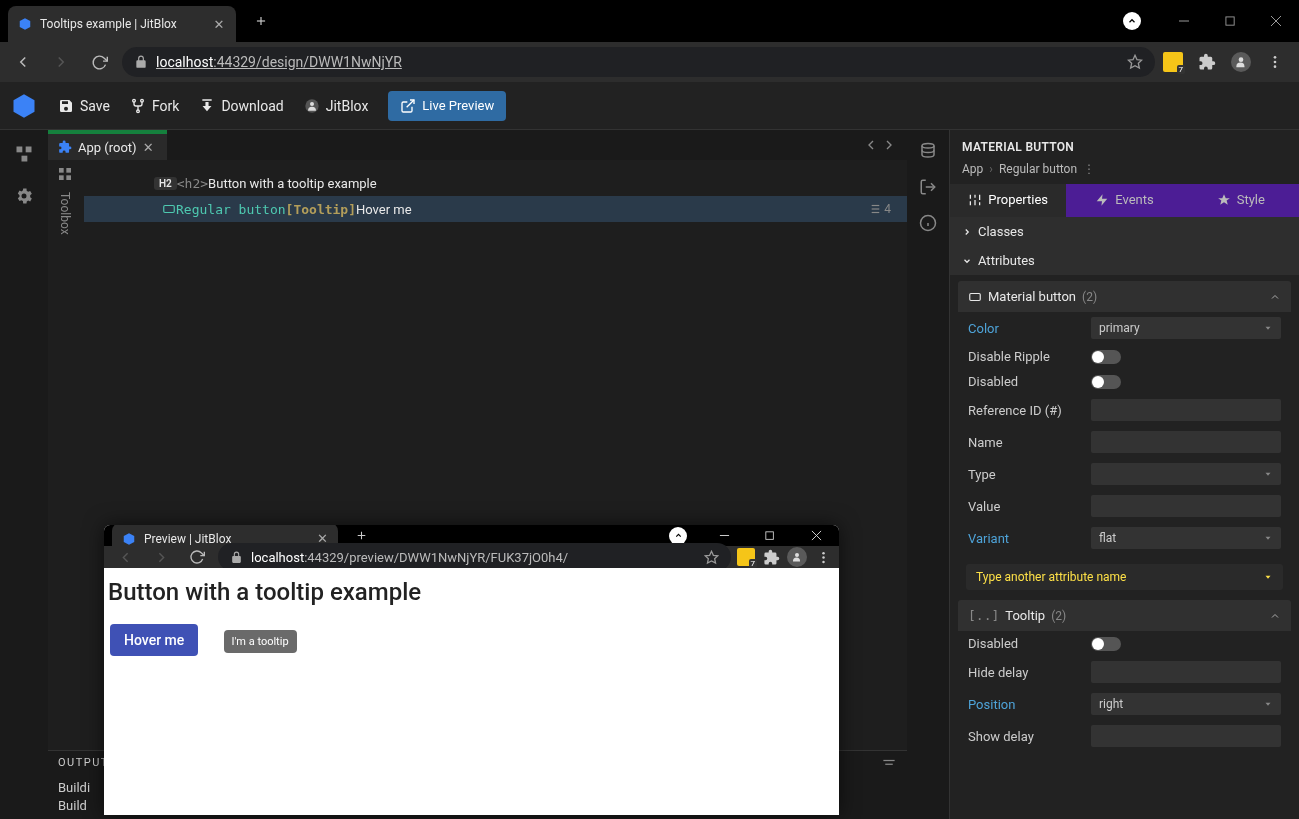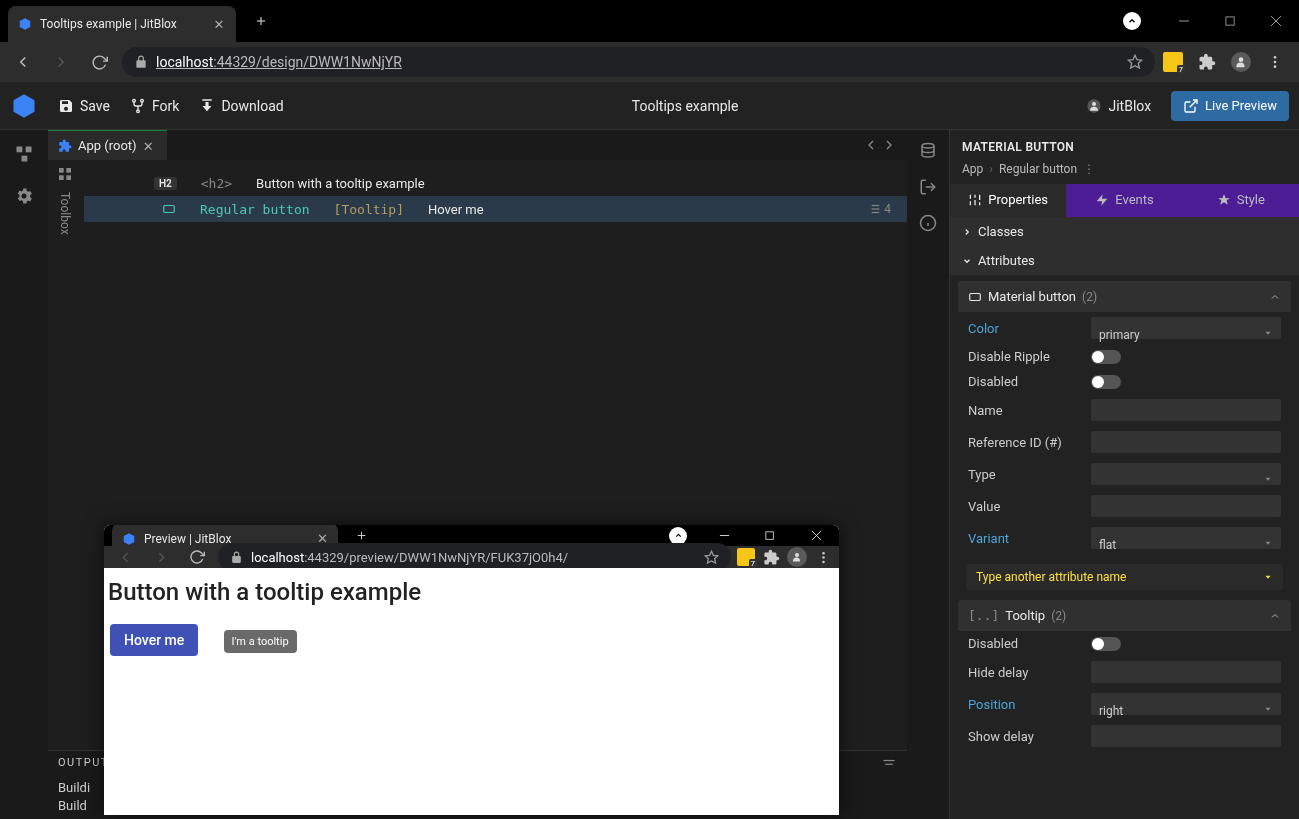--- a/index.html
+++ b/index.html
@@ -43,36 +43,36 @@
 
   .app-body { flex: 1; display: flex; min-height: 0; }
 
   
   .rail { width: 48px; background: #1a1a1a; display: flex; flex-direction: column; align-items: center; padding-top: 14px; gap: 22px; }
   .rail-icon { width: 20px; height: 20px; color: #888; cursor: pointer; }
 
   
   .center { flex: 1; display: flex; flex-direction: column; min-width: 0; }
   .tabs-row { height: 30px; background: #1a1a1a; display: flex; align-items: center; }
-  .doc-tab { background: #2a2a2a; border-top: 1px solid #15803d; height: 30px; padding: 0 10px; display: flex; align-items: center; gap: 6px; font-size: 13px; }
+  .doc-tab { background: #2a2a2a; border-top: 4px solid #15803d; height: 30px; padding: 0 10px; display: flex; align-items: center; gap: 6px; font-size: 13px; }
   .doc-tab .puz { width: 14px; height: 14px; color: #3b82f6; }
   .doc-tab .close { color:#aaa; cursor:pointer; width:14px; height:14px;}
   .code-nav { margin-left: auto; display: flex; gap: 2px; padding-right: 10px; color: #888; }
 
   .editor-surface { flex: 1; background: #1e1e1e; position: relative; padding-left: 36px; padding-top: 10px; }
   .toolbox-tab { position: absolute; left: 6px; top: 6px; width:22px; display:flex; flex-direction:column; align-items:center; gap:6px; }
   .toolbox-tab .icon { width:16px; height:16px; color:#888;}
   .toolbox-label { writing-mode: vertical-rl; color: #888; font-size: 12px; margin-top:4px;}
 
-  .tree-row { display: flex; align-items: center; height: 26px; padding: 0 16px; gap: 24px; font-size: 13px; }
+  .tree-row { display: flex; align-items: center; height: 26px; padding: 0 16px; gap: 0; font-size: 13px; }
   .tree-row.selected { background: #2a3a4a; }
   .tag-badge { background: #333; border-radius: 3px; padding: 1px 5px; font-size: 10px; font-weight: 600; color: #e8e8e8; }
   .code-token { font-family: 'Consolas', monospace; color: #888; }
   .comp-name { font-family: 'Consolas', monospace; color: #4ec9b0; }
-  .bracket { font-family: 'Consolas', monospace; color: #b39e5a; }
+  .bracket { font-family: 'Consolas', monospace; color: #b39e5a; font-weight: bold; }
   .tree-text { color: #e8e8e8; }
   .row-count { margin-left: auto; color: #888; display: flex; align-items: center; gap: 3px; font-size: 12px; }
   .row-count svg { width:14px; height:14px;}
   .comp-icon { width:14px; height:14px; color:#4ec9b0;}
 
   .output-panel { background: #1a1a1a; border-top: 1px solid #333; }
   .output-header { height: 24px; display: flex; align-items: center; padding: 0 10px; font-size: 11px; letter-spacing: 1.5px; color: #ccc; }
   .output-header .collapse { margin-left:auto; color:#888;}
   .output-body { padding: 4px 10px; font-family: 'Consolas', monospace; font-size: 13px; color: #ccc; line-height: 1.4; }
 
@@ -98,21 +98,21 @@
 
   .group-hdr { background: #303030; margin: 6px 8px 0; padding: 8px 10px; border-radius: 3px 3px 0 0; display: flex; align-items: center; gap: 6px; font-size: 13px; }
   .group-hdr .count { color: #888; font-size: 12px; }
   .group-hdr .exp { margin-left: auto; color: #aaa; }
 
   .prop-row { display: flex; align-items: center; padding: 5px 18px; gap: 8px; font-size: 13px; }
   .prop-row .label { width: 115px; color: #ccc; }
   .prop-row .label.link { color: #4ea3d8; }
   .prop-row .field { flex: 1; }
   .prop-input { background: #333; border: none; width: 100%; height: 22px; padding: 0 8px; color: #ddd; font-size: 12px; border-radius: 2px; }
-  .prop-select { background: #333; height: 22px; display: flex; padding: 11px 8px; color: #ccc; font-size: 12px; border-radius: 2px; justify-content: space-between; cursor:pointer;}
+  .prop-select { background: #333; height: 22px; display: flex; align-items: center; padding: 0 8px; color: #ccc; font-size: 12px; border-radius: 2px; justify-content: space-between; cursor:pointer;}
   .prop-select svg { width: 10px; height: 10px; color: #888; }
   .toggle { width: 30px; height: 14px; background: #555; border-radius: 7px; position: relative; cursor:pointer;}
   .toggle::after { content: ''; width: 12px; height: 12px; background: #fff; border-radius: 50%; position: absolute; top: 1px; left: 1px; }
 
   .add-attr { margin: 10px 16px; }
   .add-attr .wrap { background: #2a2a2a; height: 26px; border-radius: 3px; display: flex; align-items: center; padding: 0 10px; color: #fde047; font-size: 12px; justify-content: space-between; }
 
   
   .preview-window { position: absolute; left: 104px; top: 525px; width: 735px; height: 290px; background: #fff; border-radius: 6px 6px 0 0; overflow: hidden; box-shadow: 0 0 20px rgba(0,0,0,0.6); display: flex; flex-direction: column; }
   .pw-titlebar { background: #000; height: 21px; display: flex; align-items: center; }
@@ -242,21 +242,20 @@
             <path d="M6 6v3a3 3 0 003 3h6a3 3 0 003-3V6M12 12v6"></path>
           </svg>
         <span>Fork</span>
       </div>
       <div class="tb-btn">
         <svg viewBox="0 0 24 24" fill="currentColor">
             <path d="M5 20h14v-2H5v2zm7-18L5.33 10h4.34v6h4.66v-6h4.34L12 2z" transform="rotate(180 12 11)"></path>
           </svg>
         <span>Download</span>
       </div>
-      <div class="project-title">Tooltips example</div>
       <div class="tb-btn">
         <svg viewBox="0 0 24 24" fill="currentColor" width="18" height="18">
             <circle cx="12" cy="12" r="10" fill="#555"></circle>
             <circle cx="12" cy="9" r="3" fill="#ddd"></circle>
             <path d="M6 19a6 6 0 0112 0z" fill="#ddd"></path>
           </svg>
         <span>JitBlox</span>
       </div>
       <div class="live-preview-btn">
         <svg width="16" height="16" viewBox="0 0 24 24" fill="none" stroke="currentColor" stroke-width="2">
@@ -448,25 +447,25 @@
                 <div class="toggle"></div>
               </div>
             </div>
           <div class="prop-row">
               <span class="label">Disabled</span>
               <div class="field">
                 <div class="toggle"></div>
               </div>
             </div>
           <div class="prop-row">
+              <span class="label">Reference ID (#)</span>
+              <div class="field"><input class="prop-input" style=""></div>
+            </div>
+          <div class="prop-row">
               <span class="label">Name</span>
-              <div class="field"><input class="prop-input" style=""></div>
-            </div>
-          <div class="prop-row">
-              <span class="label">Reference ID (#)</span>
               <div class="field"><input class="prop-input" style=""></div>
             </div>
           <div class="prop-row">
               <span class="label">Type</span>
               <div class="field">
                 <div class="prop-select">
                   <span></span>
                   <svg viewBox="0 0 24 24" fill="currentColor">
                     <polygon points="6 9 18 9 12 16"></polygon>
                   </svg>

